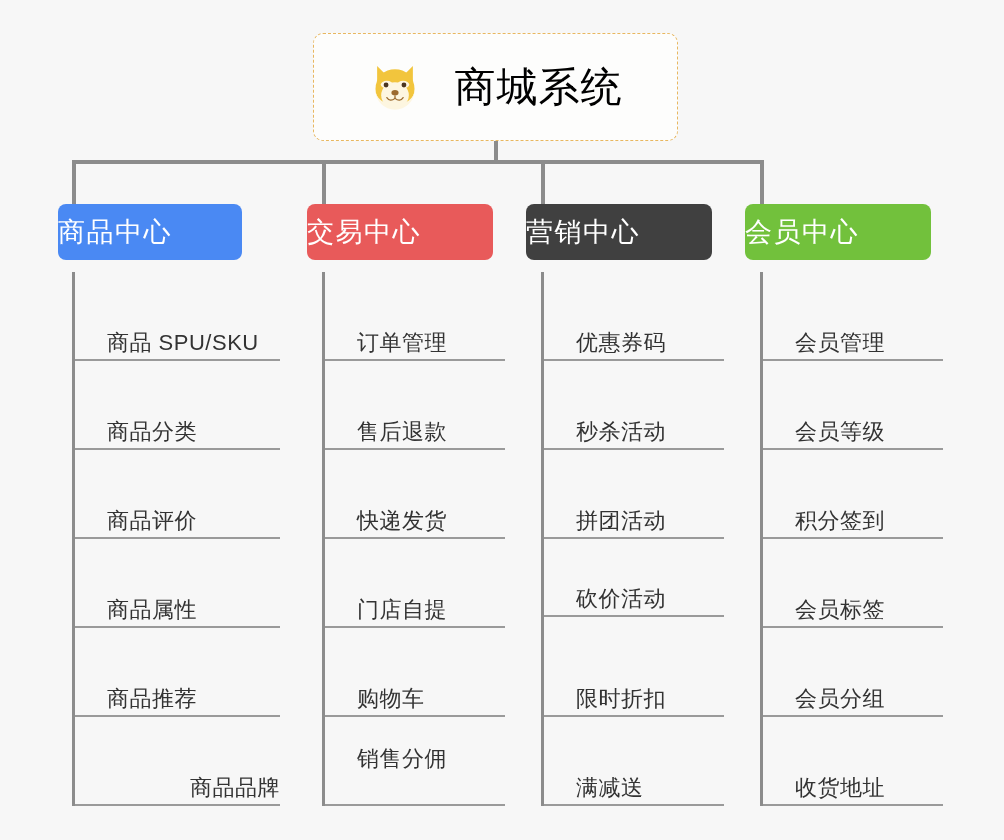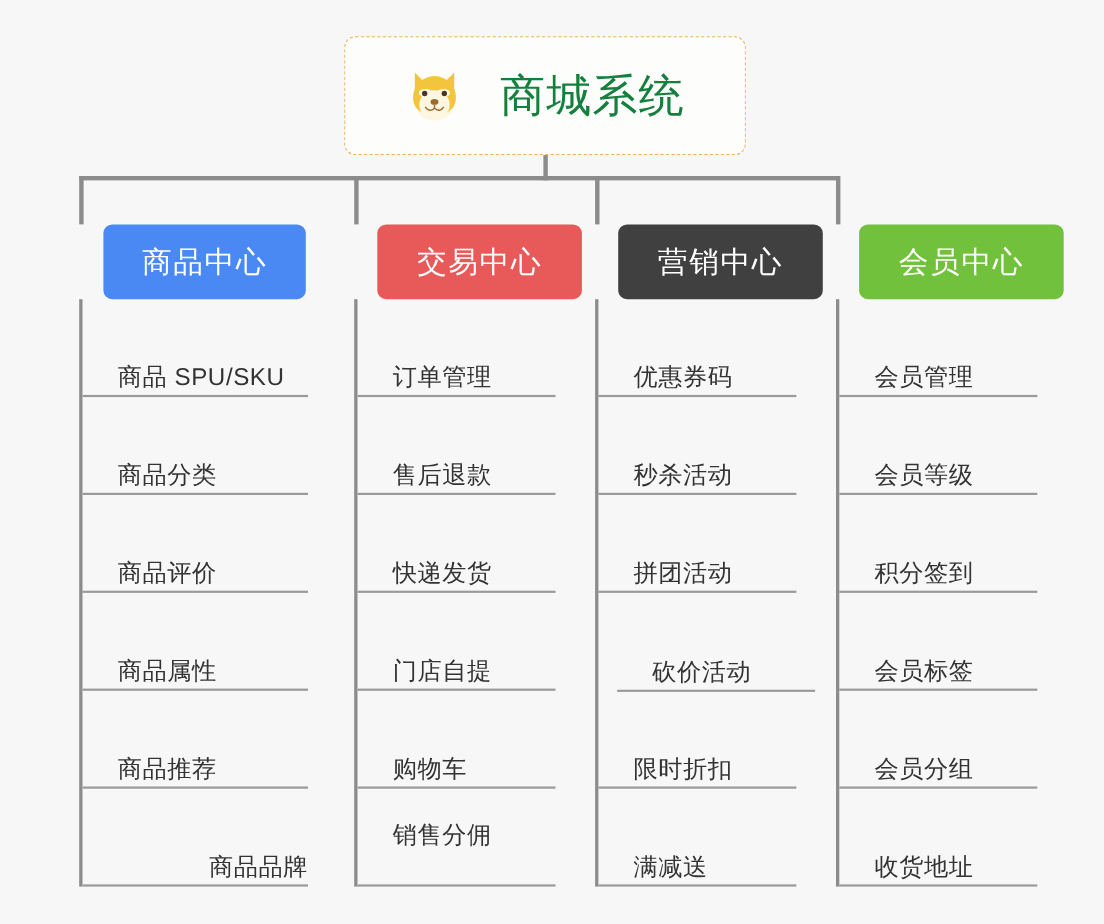--- a/index.html
+++ b/index.html
@@ -40,49 +40,48 @@
   }
   .root-emoji {
     width: 52px;
     height: 52px;
     flex: 0 0 auto;
     display: block;
   }
   .root-title {
     font-size: 41px;
     line-height: 1;
-    color: #15803d;
+    color: #000000;
     letter-spacing: 1px;
     white-space: nowrap;
     margin-left: 20px;
   }
 
   
   .conn {
     position: absolute;
     background: #8c8c8c;
   }
   .conn-v { width: 4px; }
   .conn-h { height: 4px; }
 
   
   .cat-box {
     position: absolute;
     top: 204px;
-    height: 68px;
+    height: 56px;
     box-sizing: border-box;
     border-radius: 8px;
     display: flex;
     align-items: center;
-    justify-content: center;
+    justify-content: flex-start;
     color: #ffffff;
     font-size: 27px;
     letter-spacing: 1.5px;
     white-space: nowrap;
-    margin-left: 36px;
   }
 
   
   .leaf-col {
     position: absolute;
     top: 272px;
   }
   .leaf-trunk {
     position: absolute;
     left: 0;
@@ -198,21 +197,21 @@
         <div class="leaf-trunk" style="height: 534px; background: rgb(140, 140, 140);"></div>
         <div class="leaf-item" style="top: 0px; width: 180px;">
           <span class="leaf-label">优惠券码</span>
         </div>
         <div class="leaf-item" style="top: 89px; width: 180px;">
           <span class="leaf-label">秒杀活动</span>
         </div>
         <div class="leaf-item" style="top: 178px; width: 180px;">
           <span class="leaf-label">拼团活动</span>
         </div>
-        <div class="leaf-item" style="top: 268px; width: 180px; margin-left: 17px;">
+        <div class="leaf-item" style="top: 256px; width: 180px;">
           <span class="leaf-label">砍价活动</span>
         </div>
         <div class="leaf-item" style="top: 356px; width: 180px;">
           <span class="leaf-label">限时折扣</span>
         </div>
         <div class="leaf-item" style="top: 445px; width: 180px;">
           <span class="leaf-label">满减送</span>
         </div>
       </div>
       <div class="cat-box" style="left: 745px; width: 186px; background: rgb(114, 193, 60);">

